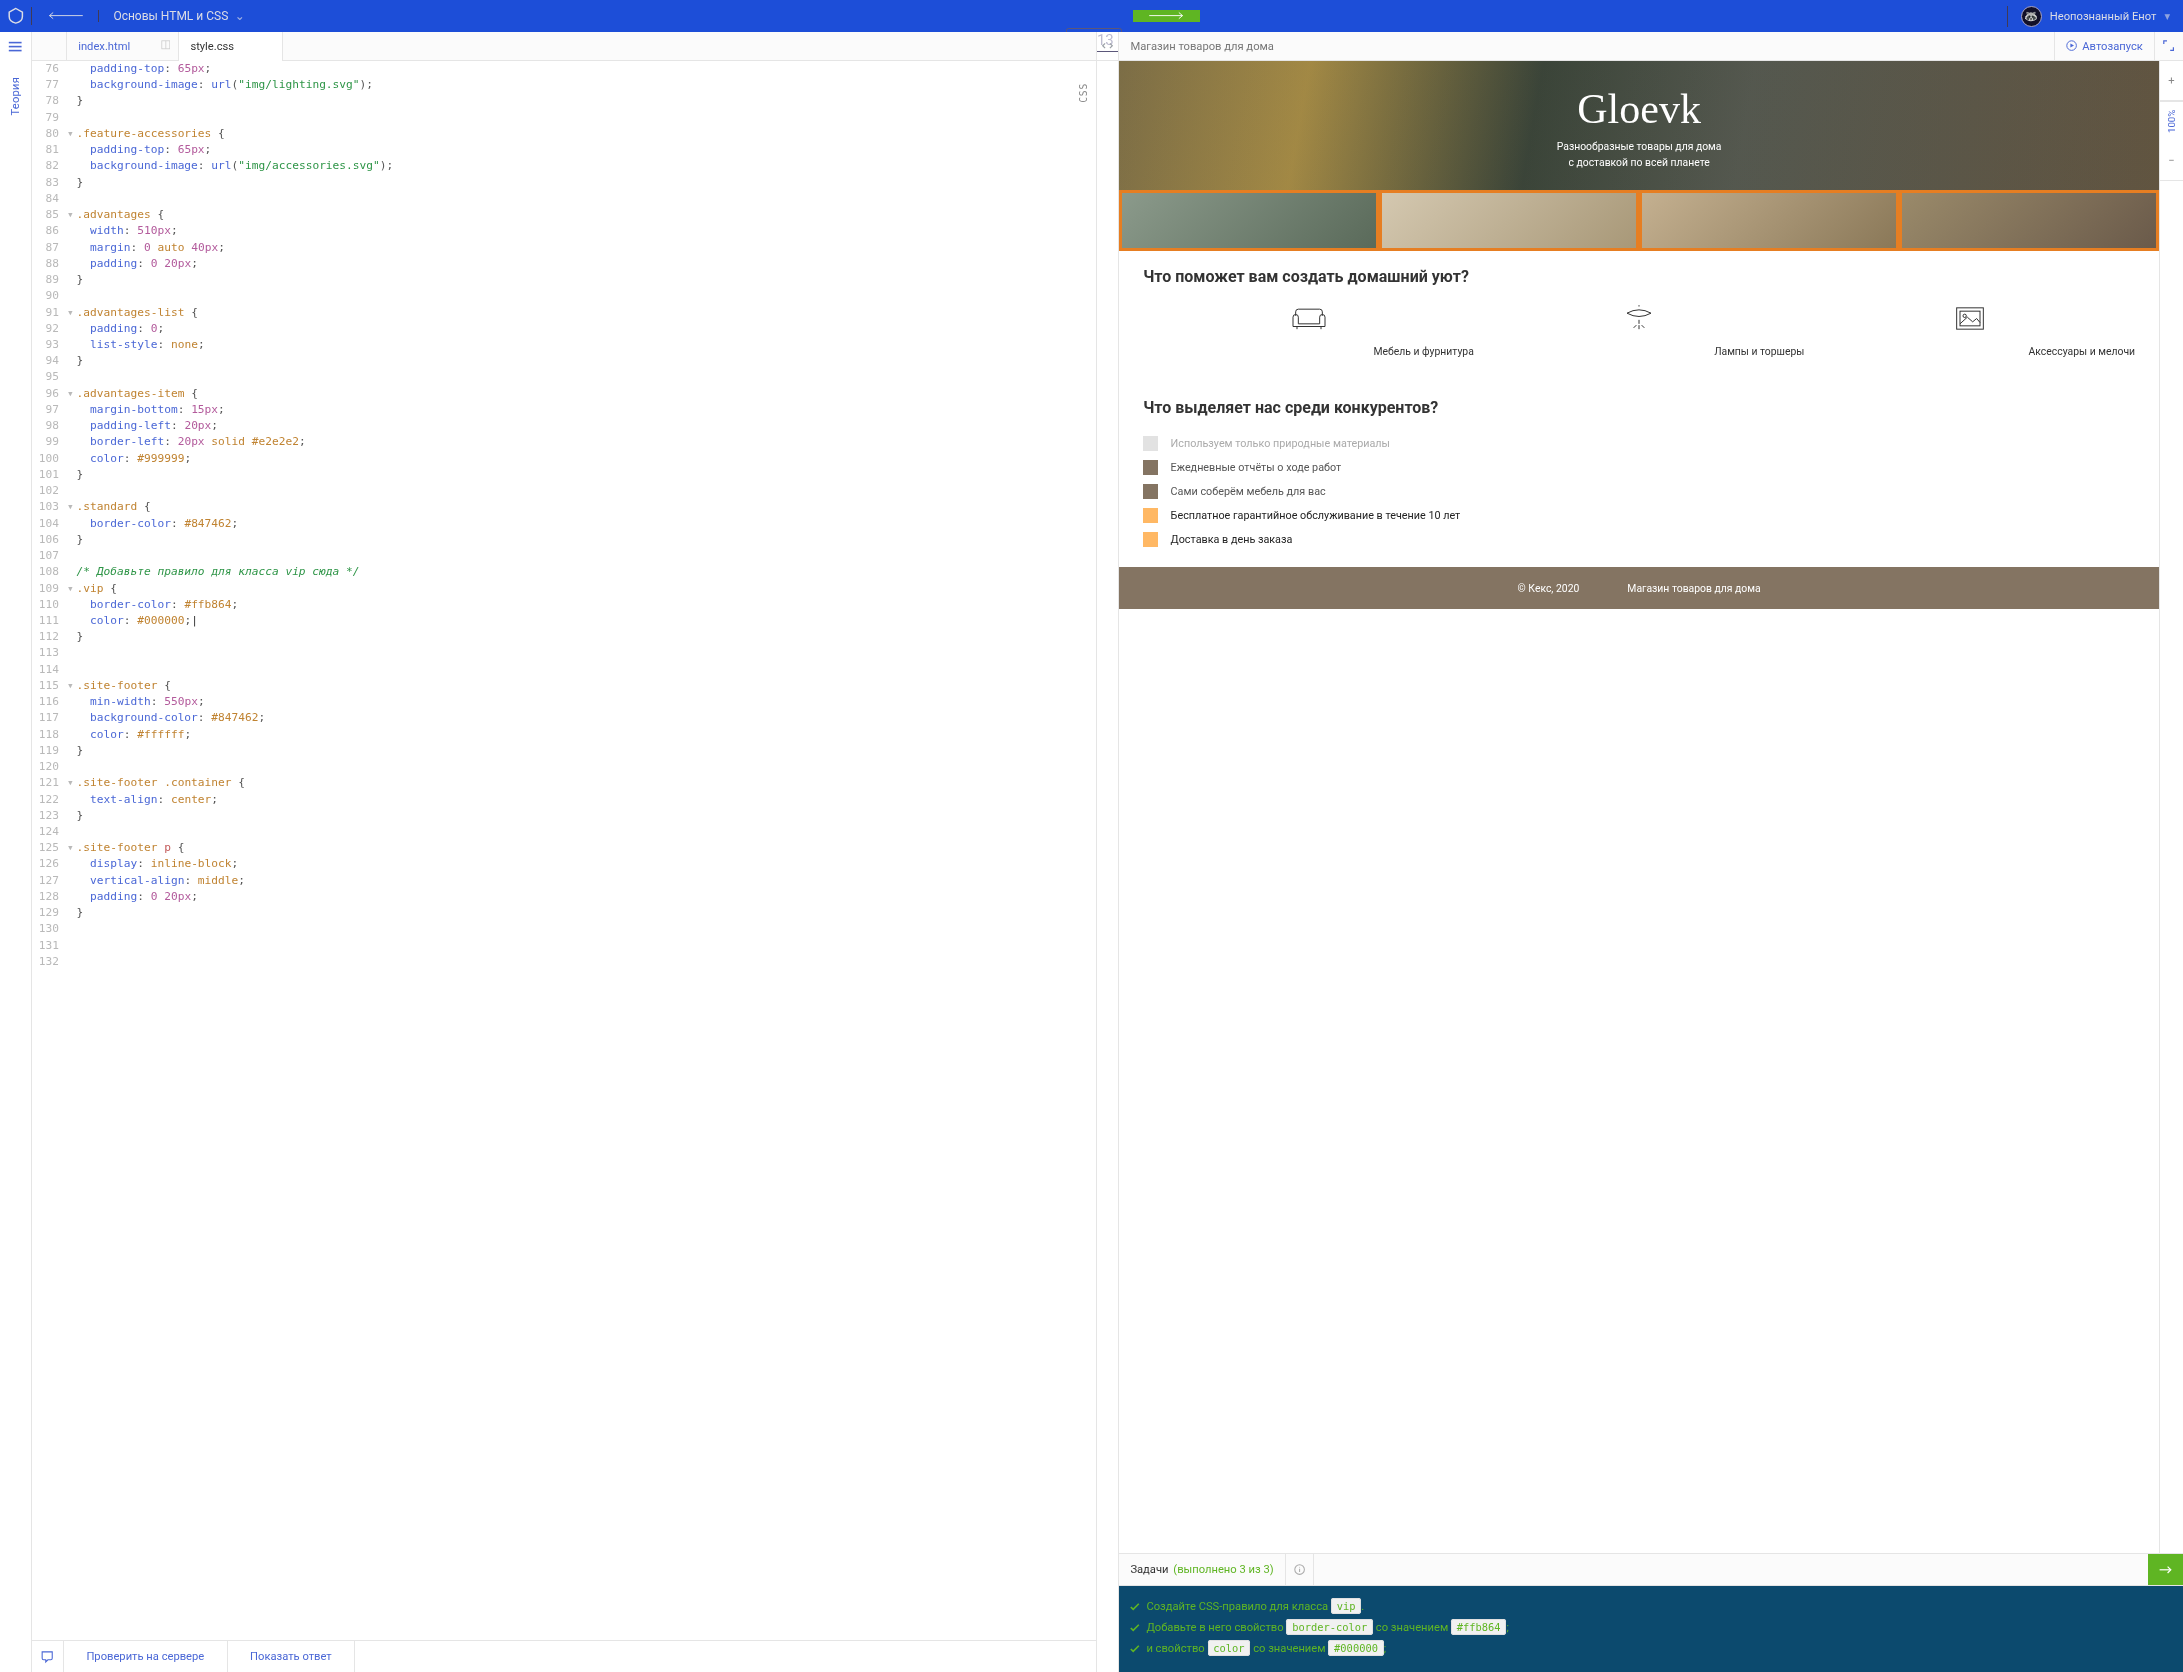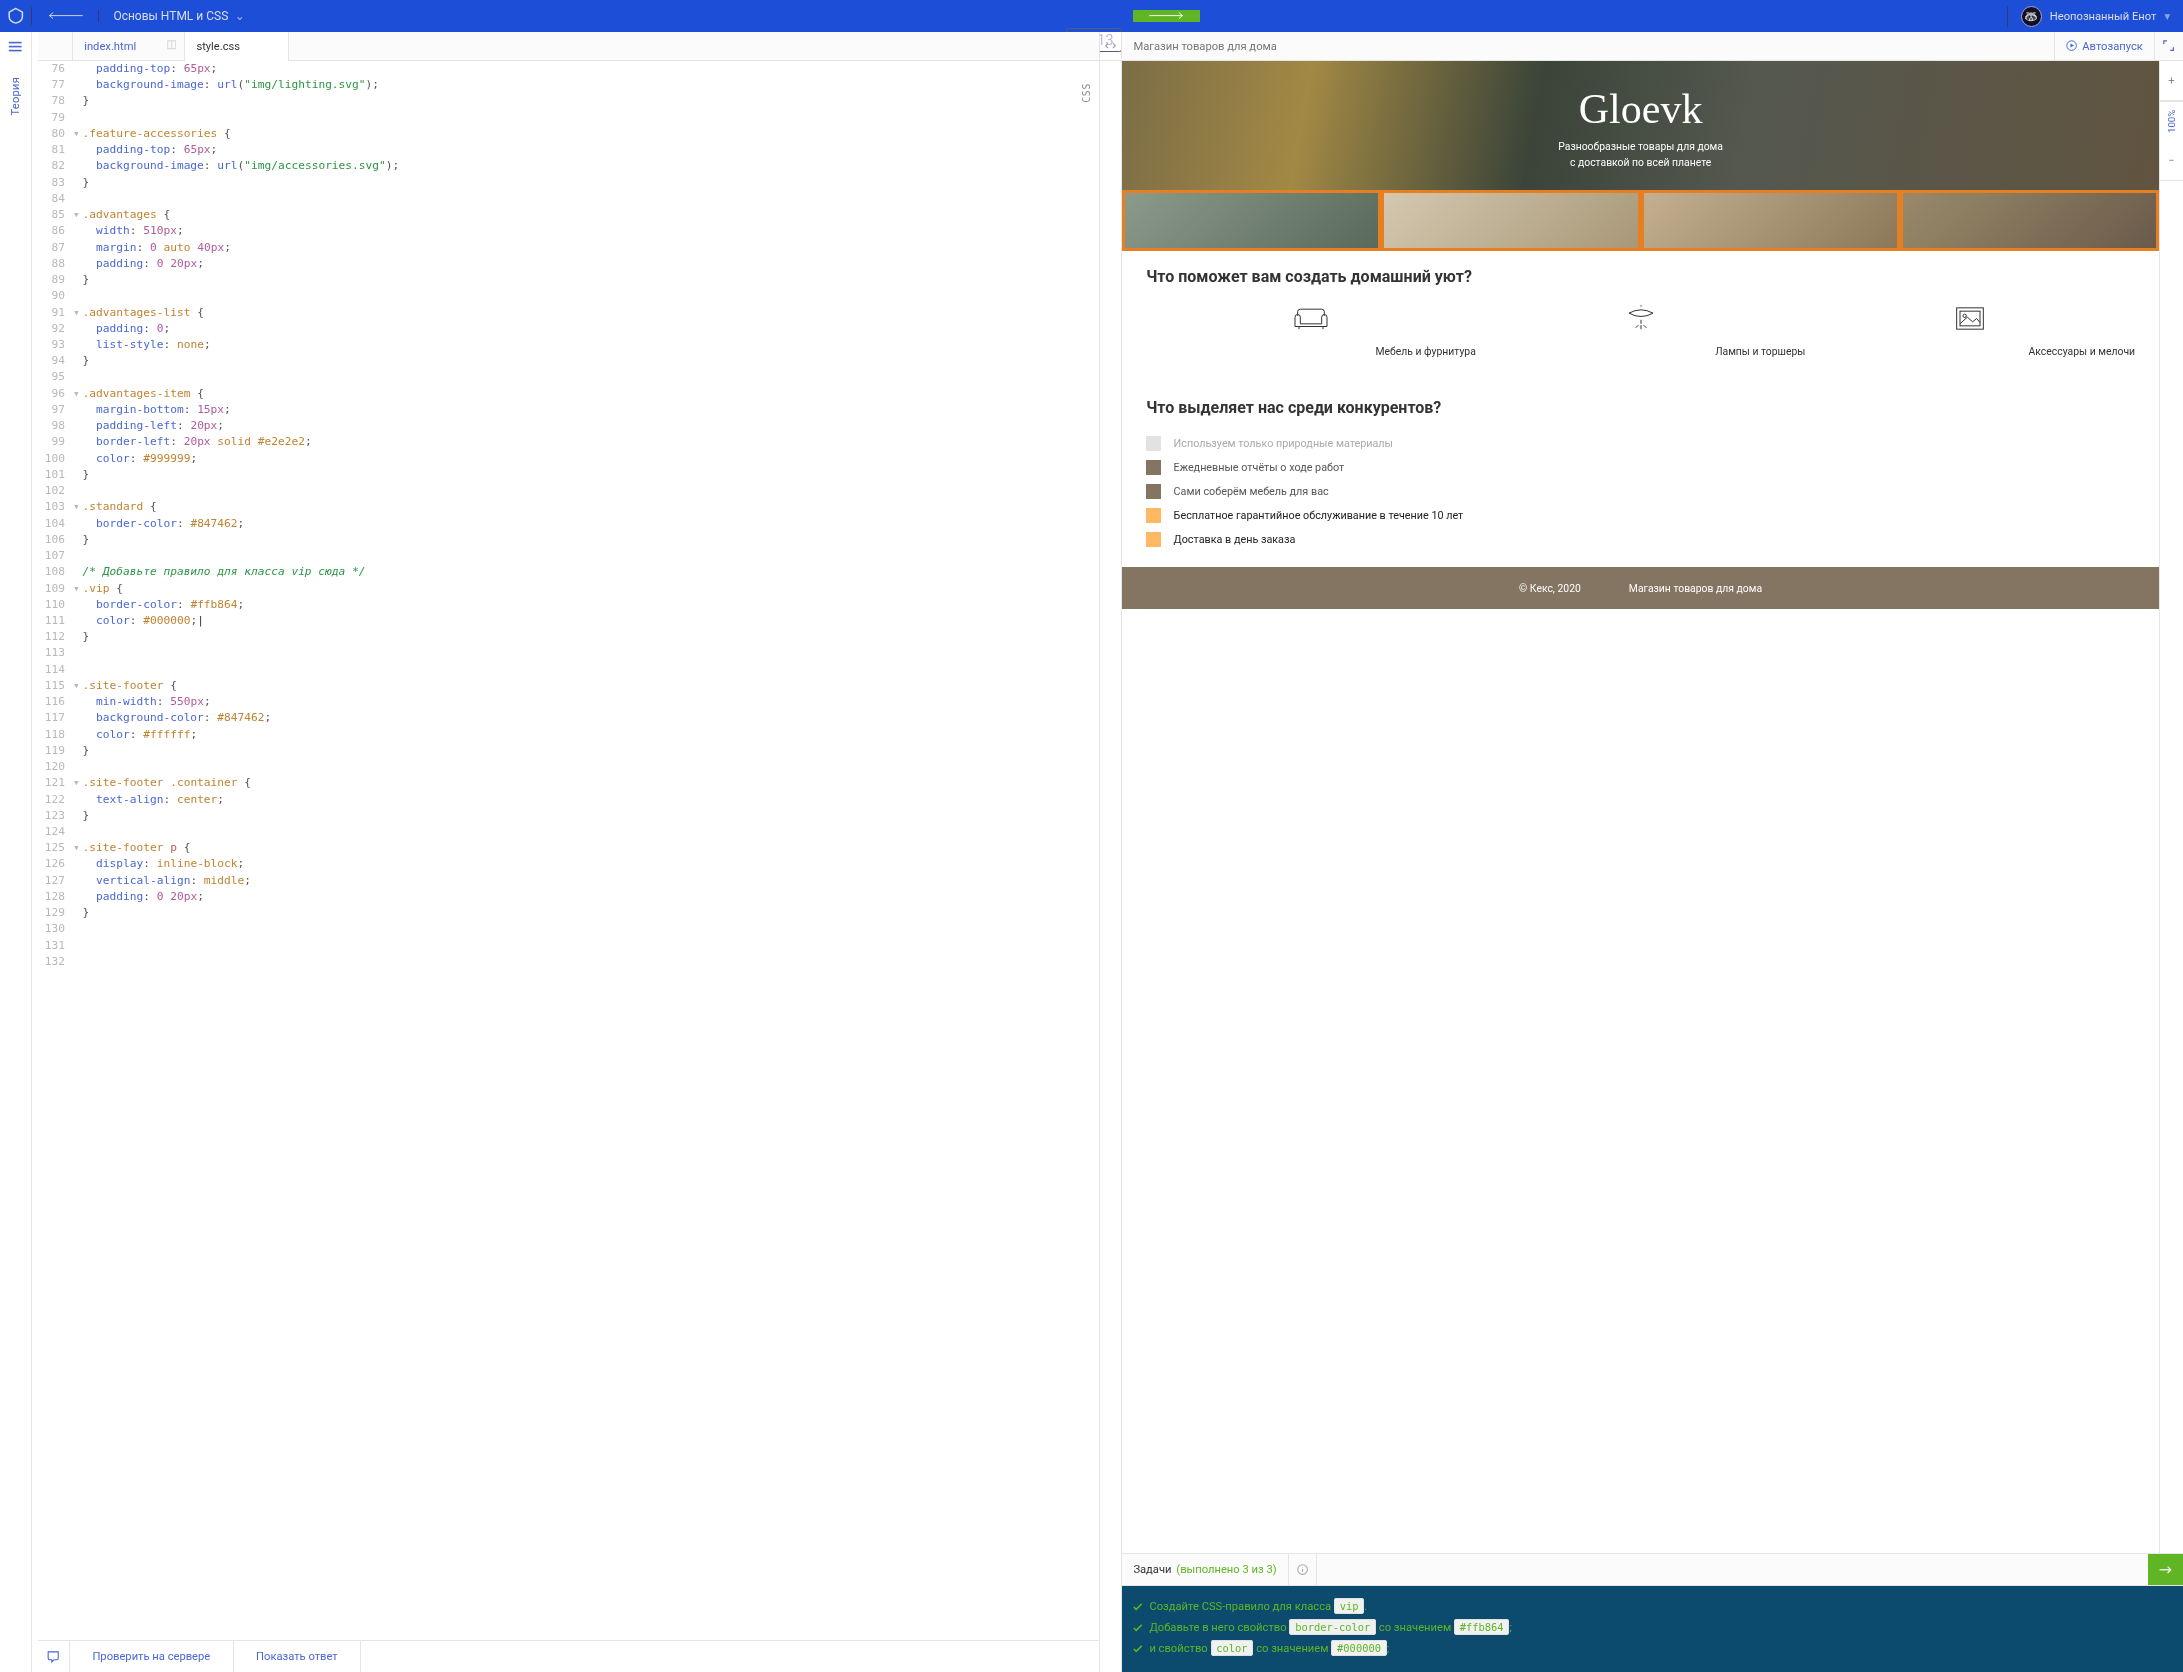--- a/index.html
+++ b/index.html
@@ -25,21 +25,21 @@
 
 .main { flex: 1; display: flex; min-height: 0; }
 
 
 .theory-bar { width: 32px; background: #fff; border-right: 0.8px solid #e5e5e5; display: flex; flex-direction: column; align-items: center; }
 .theory-bar .menu-ic { width: 32px; height: 29px; display:flex; align-items:center; justify-content:center; }
 .theory-bar .menu-ic svg { width: 14.4px; height: 11.2px; stroke:#4a67d6; }
 .theory-bar .vlabel { writing-mode: vertical-rl; transform: rotate(180deg); color: #4a67d6; font-size: 11.2px; margin-top: 16px; letter-spacing: 0.2px;}
 
 
-.editor-panel { flex: 1; display: flex; flex-direction: column; min-width: 0; border-right: 0.8px solid #e5e5e5; margin-left: 6px; }
+.editor-panel { flex: 1; display: flex; flex-direction: column; min-width: 0; border-right: 0.8px solid #e5e5e5; }
 .tabs-row { height: 29px; display: flex; align-items: stretch; border-bottom: 0.8px solid #e5e5e5; background: #fbfbfb; }
 .gutter-spacer { width: 35px; border-right: 0.8px solid #e5e5e5; }
 .tab { padding: 0 48px 0 11.2px; display: flex; align-items: center; font-size: 11.2px; color: #4a67d6; border-right: 0.8px solid #e5e5e5; position: relative; cursor:pointer;}
 .tab .split-ic { position: absolute; right: 8px; opacity:.4; }
 .tab.active { background: #fff; color: #333; }
 .tab.active::after { content:""; position:absolute; left:0; right:0; bottom:-0.8px; height:0.8px; background:#fff;}
 
 .code-area { flex: 1; position: relative; overflow: hidden; font-family: "Menlo","Consolas",monospace; font-size: 11.2px; line-height: 1.45; }
 .code-area .lang-badge { position: absolute; right: 4.8px; top: 22.4px; writing-mode: vertical-rl; transform: rotate(180deg); color: #888; font-size: 9.6px; letter-spacing: 0.8px; }
 .code-scroll { position:absolute; inset:0; overflow:auto; }

